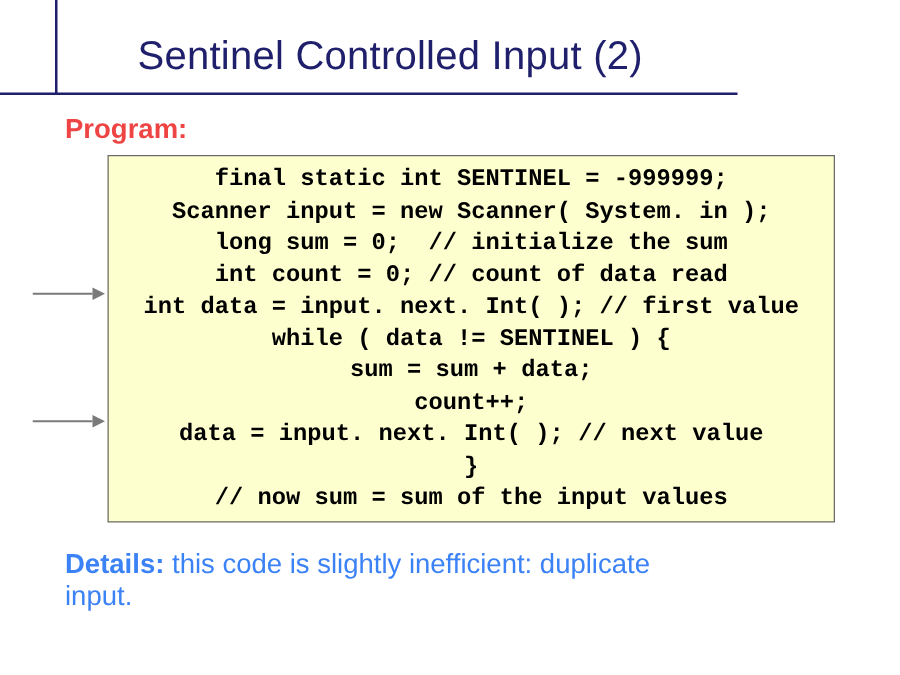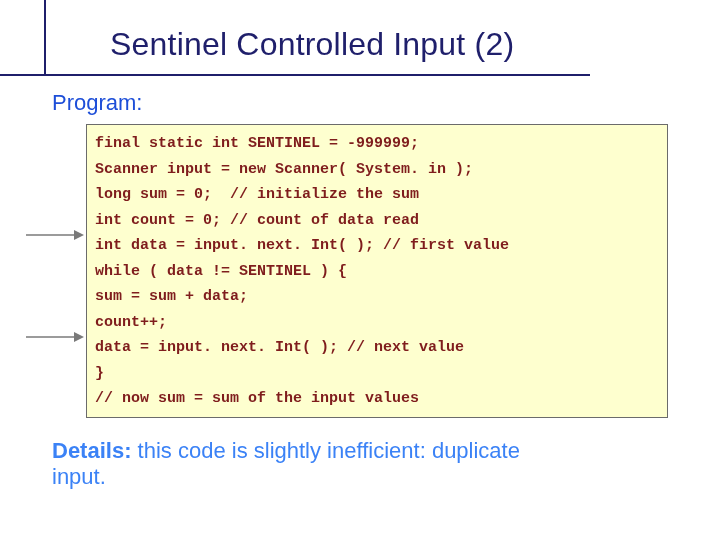--- a/index.html
+++ b/index.html
@@ -40,42 +40,43 @@
     left: 44px;
     width: 2px;
     height: 76px;
     background: #1f1f6b;
   }
   .label1 {
     position: absolute;
     top: 90px;
     left: 52px;
     font-size: 22px;
-    font-weight: normal;
-    color: #1d4ed8;
+    font-weight: bold;
+    color: #ef4444;
   }
   .codebox {
     position: absolute;
     top: 124px;
     left: 86px;
     width: 582px;
     height: 294px;
     border: 1px solid #6b6b6b;
     background: #feffcf;
     box-sizing: border-box;
     padding: 6px 8px 6px 8px;
   }
   .codebox pre {
     margin: 0;
     font-family: "Courier New", Courier, monospace;
     font-weight: bold;
-    font-size: 15px;
+    font-size: 19px;
     line-height: 25.5px;
     white-space: pre;
-    color: #7f1d1d;
+    color: #000000;
+    text-align: center;
   }
   .arrow {
     position: absolute;
     left: 26px;
     width: 58px;
     height: 14px;
   }
   .arrow svg { display: block; }
   .arrow1 { top: 228px; }
   .arrow2 { top: 330px; }

